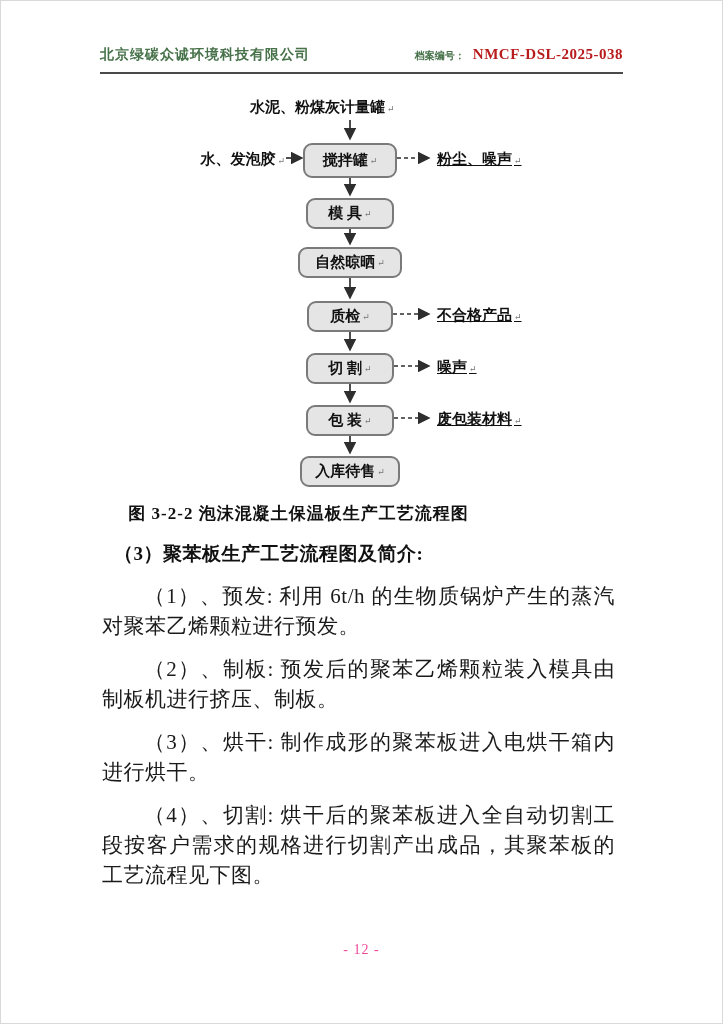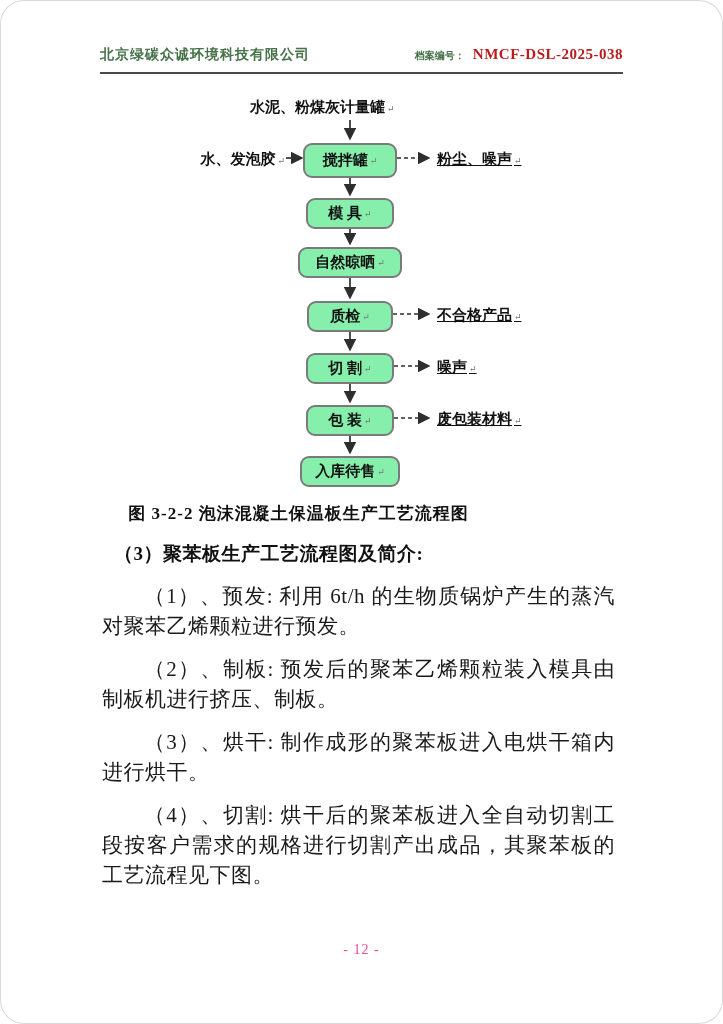--- a/index.html
+++ b/index.html
@@ -9,37 +9,36 @@
   }
   html,body{margin:0;padding:0;background:#fff;}
   .page{
     position:relative;
     width:723px;height:1024px;
     background:#ffffff;
     box-shadow:inset 0 0 0 1px #d9d9d9;
     font-family:"Liberation Serif","DejaVu Serif",serif;
     color:#111;
     overflow:hidden;
-    border-radius:24px;
   }
   
   .hdr{position:absolute;left:100px;top:46px;width:523px;height:26px;
        border-bottom:2px solid #4a4a4a;display:flex;justify-content:space-between;align-items:flex-start;}
   .hdr-company{font-size:14px;font-weight:bold;letter-spacing:1px;color:var(--header-green);}
   .hdr-right{display:flex;gap:8px;align-items:baseline;}
   .hdr-label{font-size:10px;font-weight:bold;color:var(--header-green);}
   .hdr-num{font-size:15px;font-weight:bold;color:#b91c1c;letter-spacing:.5px;}
   
   .fc{position:absolute;left:0;top:95px;width:723px;height:400px;}
   .fc-svg{position:absolute;left:0;top:0;}
   .fc-text{position:absolute;font-size:15px;font-weight:bold;line-height:20px;white-space:nowrap;}
   .fc-top{left:250px;top:2px;width:206px;}
   .fc-side{left:190px;top:54px;width:95px;text-align:right;}
   .fc-box{position:absolute;left:350px;transform:translateX(-50%);
-          border:2px solid var(--box-border);border-radius:9px;background:#86efac;
+          border:2px solid var(--box-border);border-radius:9px;background:#e5e5e5;
           display:flex;align-items:center;justify-content:center;
           font-size:15px;font-weight:bold;white-space:nowrap;}
   .n0{top:48px;width:90px;height:31px;}
   .n1{top:103px;width:84px;height:27px;}
   .n2{top:152px;width:100px;height:27px;}
   .n3{top:206px;width:82px;height:27px;}
   .n4{top:258px;width:84px;height:27px;}
   .n5{top:310px;width:84px;height:27px;}
   .n6{top:361px;width:96px;height:27px;}
   .fc-out{position:absolute;left:437px;font-size:15px;font-weight:bold;line-height:20px;white-space:nowrap;text-decoration:underline;}

